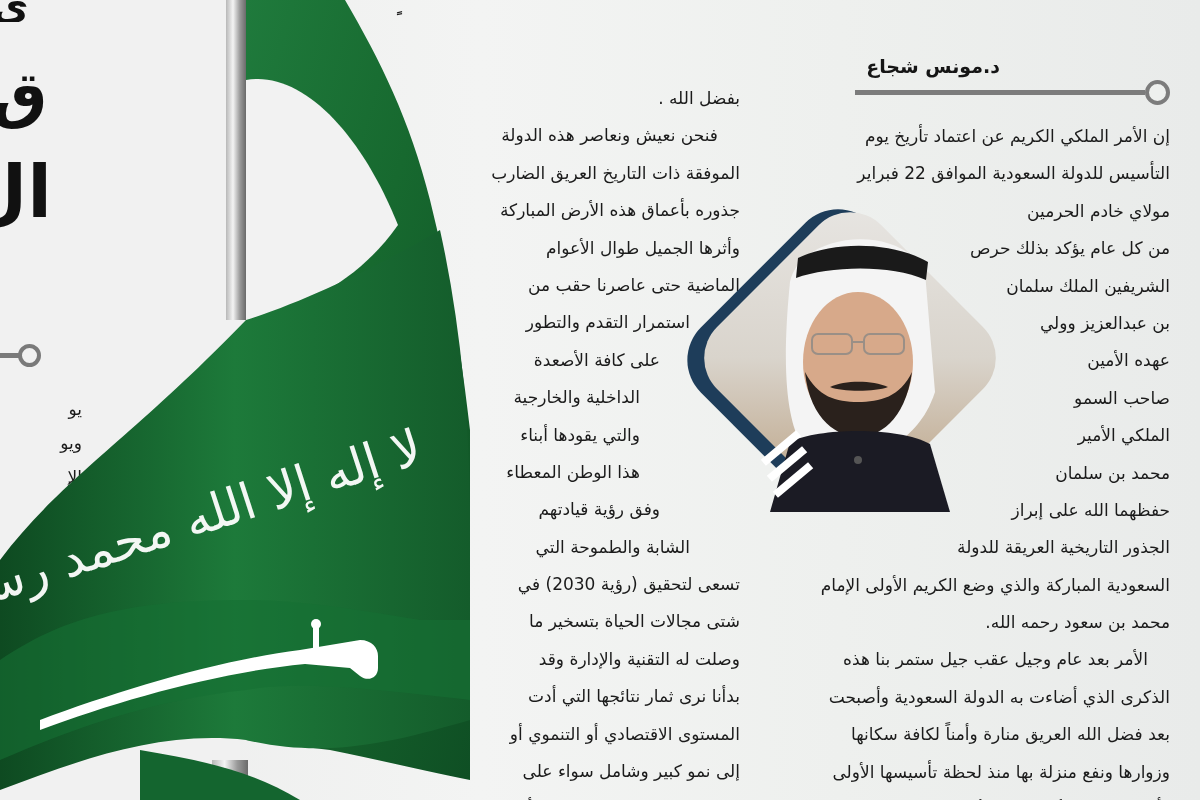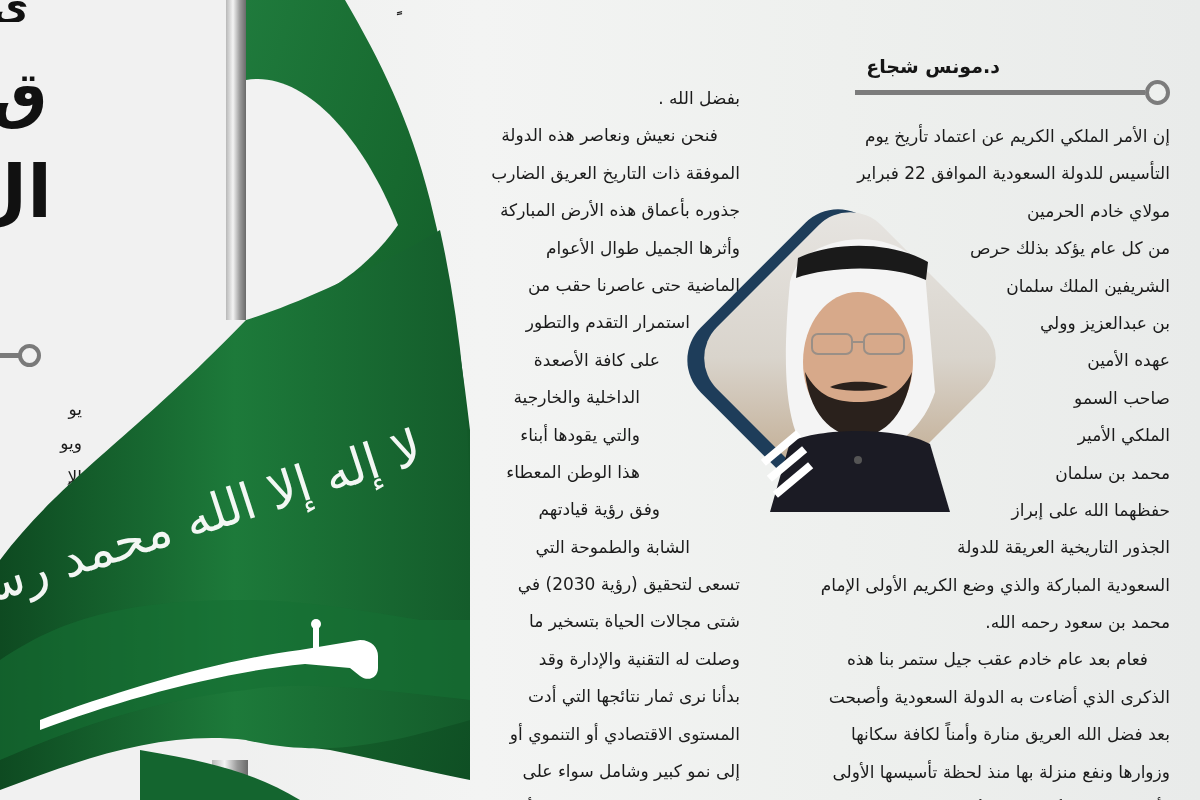--- a/index.html
+++ b/index.html
@@ -170,21 +170,21 @@
       <li>الشريفين الملك سلمان</li>
       <li>بن عبدالعزيز وولي</li>
       <li>عهده الأمين</li>
       <li>صاحب السمو</li>
       <li>الملكي الأمير</li>
       <li>محمد بن سلمان</li>
       <li>حفظهما الله على إبراز</li>
       <li>الجذور التاريخية العريقة للدولة</li>
       <li>السعودية المباركة والذي وضع الكريم الأولى الإمام</li>
       <li>محمد بن سعود رحمه الله.</li>
-      <li style="padding-right:22px">فعام بعد عام خادم عقب جيل ستمر بنا هذه</li>
+      <li style="padding-right:22px">الأمر بعد عام وجيل عقب جيل ستمر بنا هذه</li>
       <li>الذكرى الذي أضاءت به الدولة السعودية وأصبحت</li>
       <li>بعد فضل الله العريق منارة وأمناً لكافة سكانها</li>
       <li>وزوارها ونفع منزلة بها منذ لحظة تأسيسها الأولى</li>
       <li>فأ... تتميز ... الأمس ... والأ ... وتتعلم ... منزلة نمو</li>
     </ul>
   </div>
 
   <div class="photo-frame">
     <div class="diamond-border"></div>
     <div class="diamond-photo" title="صورة الكاتب"></div>

